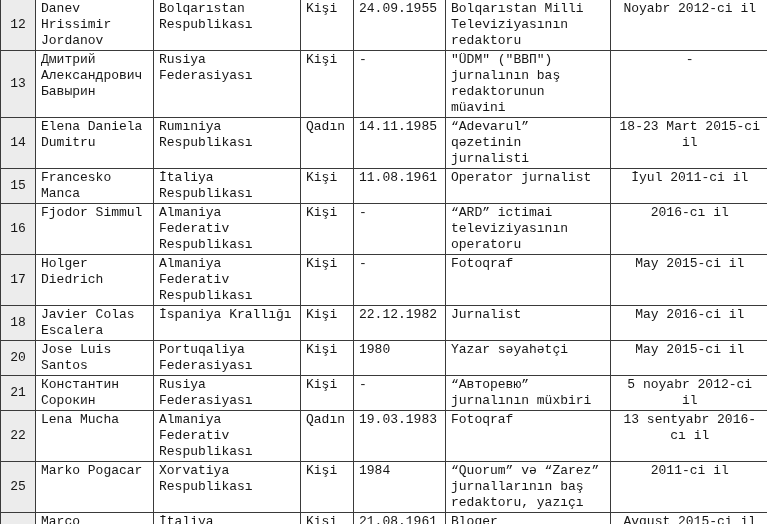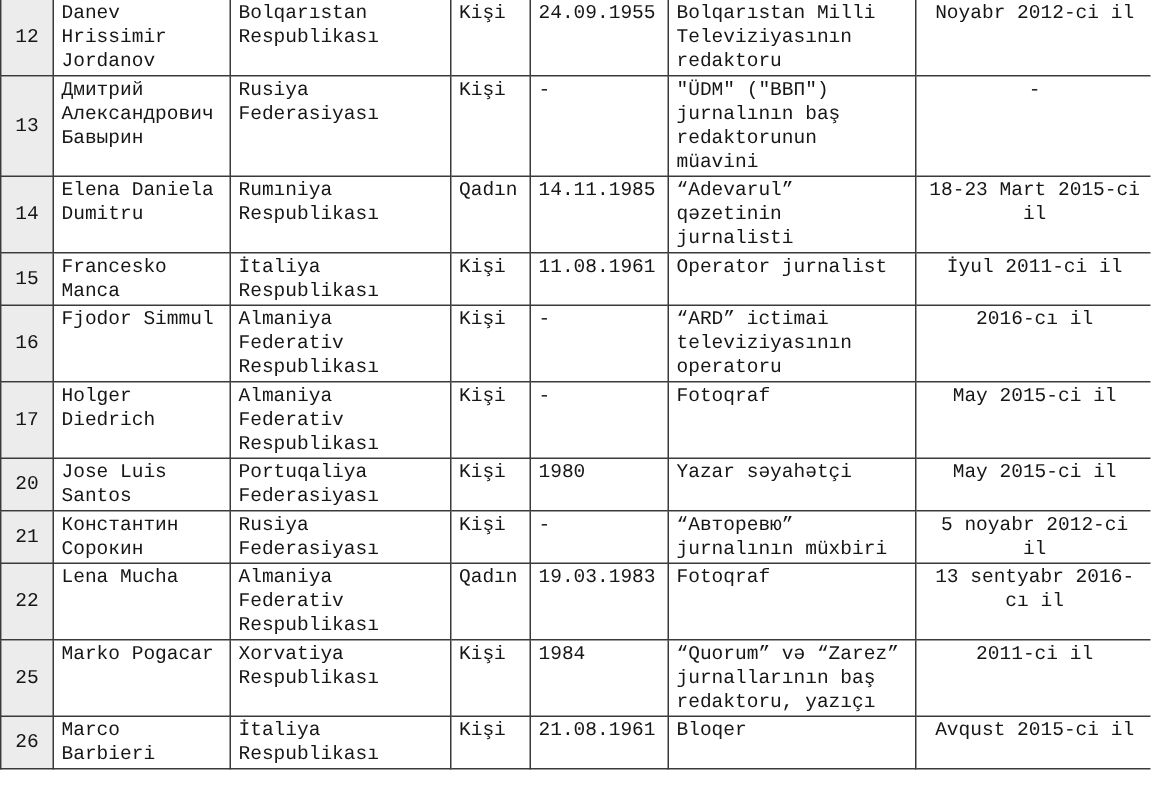--- a/index.html
+++ b/index.html
@@ -96,20 +96,29 @@
         </tr>
         <tr style="height: 30px;">
           <td class="col-no">17</td>
           <td class="col-name">Holger Diedrich</td>
           <td class="col-country">Almaniya Federativ Respublikası</td>
           <td class="col-gender">Kişi</td>
           <td class="col-birth">-</td>
           <td class="col-occupation">Fotoqraf</td>
           <td class="col-period">May 2015-ci il</td>
         </tr>
+        <tr style="height: 28px;">
+          <td class="col-no">18</td>
+          <td class="col-name">Javier Colas Escalera</td>
+          <td class="col-country">İspaniya Krallığı</td>
+          <td class="col-gender">Kişi</td>
+          <td class="col-birth">22.12.1982</td>
+          <td class="col-occupation">Jurnalist</td>
+          <td class="col-period">May 2016-ci il</td>
+        </tr>
         <tr style="height: 30px;">
           <td class="col-no">20</td>
           <td class="col-name">Jose Luis Santos</td>
           <td class="col-country">Portuqaliya Federasiyası</td>
           <td class="col-gender">Kişi</td>
           <td class="col-birth">1980</td>
           <td class="col-occupation">Yazar səyahətçi</td>
           <td class="col-period">May 2015-ci il</td>
         </tr>
         <tr style="height: 31px;">

